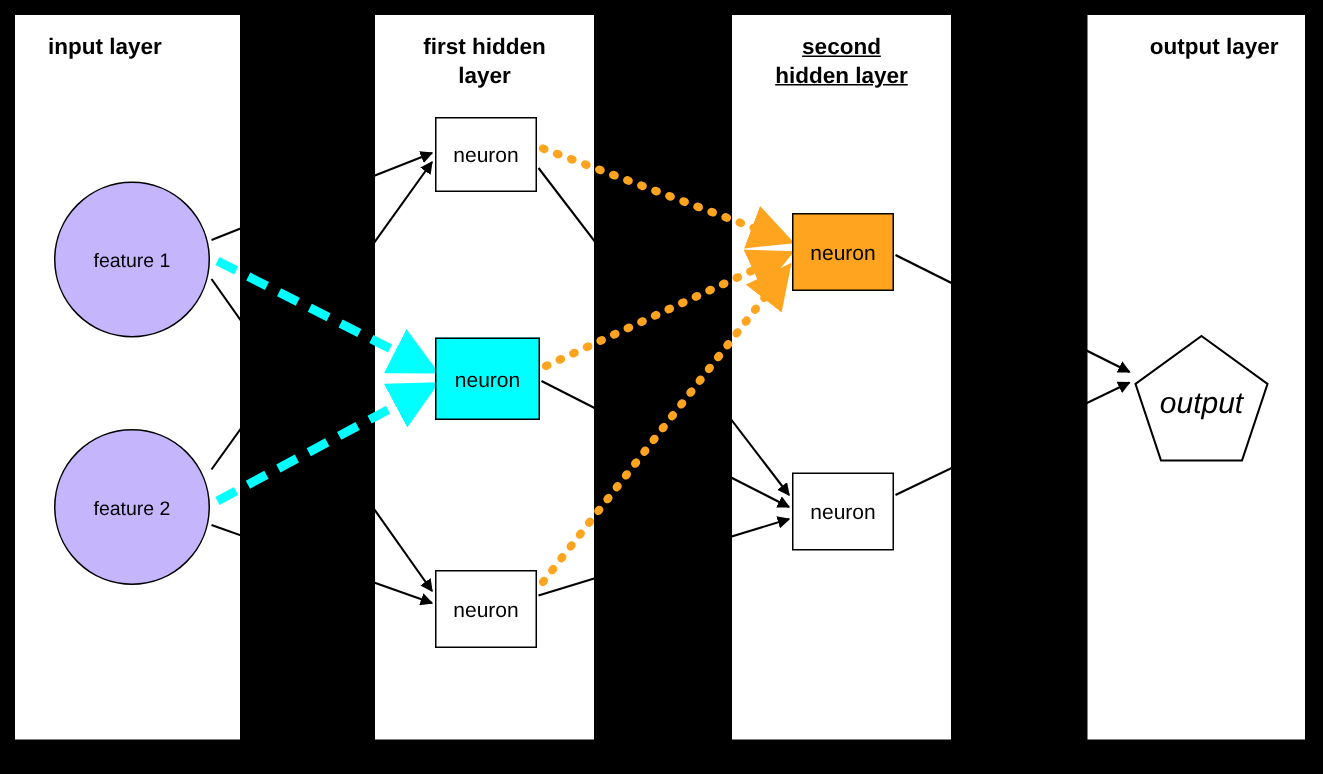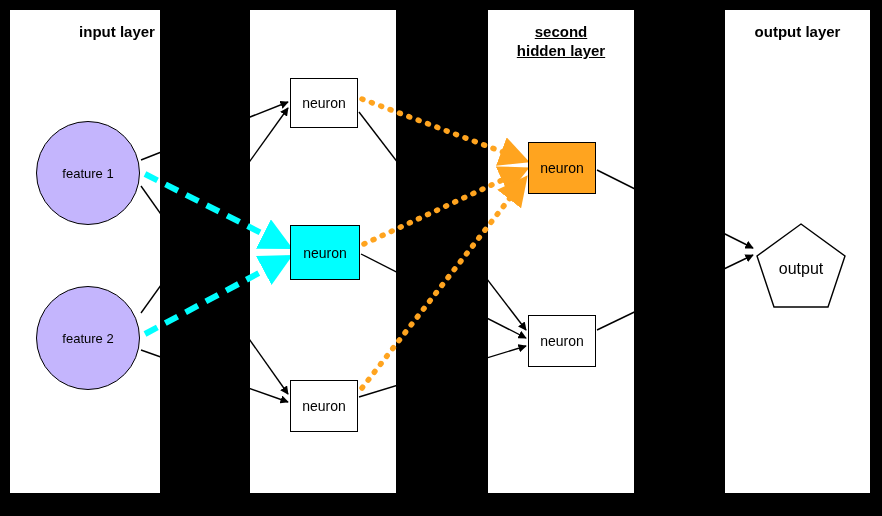--- a/index.html
+++ b/index.html
@@ -54,22 +54,23 @@
     font-size: 14px;
     color: #000000;
   }
   .node-box.highlight-cyan { background: #00ffff; }
   .node-box.highlight-orange { background: #ffa41f; }
   .node-pent {
     position: absolute;
     display: flex;
     align-items: center;
     justify-content: center;
-    font-size: 16px;
+    font-size: 20px;
     color: #000000;
+    font-style: italic;
   }
   .node-pent .pent-label {
     position: relative;
     z-index: 2;
     margin-top: 6px;
   }
   svg.edges {
     position: absolute;
     left: 0;
     top: 0;
@@ -124,24 +125,26 @@
       <line x1="364" y1="244" x2="524" y2="170" stroke="#ffa41f" stroke-width="5.5" stroke-dasharray="1,9" stroke-linecap="round" marker-end="url(#arrow-orange)"></line>
       <line x1="362" y1="388" x2="524" y2="180" stroke="#ffa41f" stroke-width="5.5" stroke-dasharray="1,9" stroke-linecap="round" marker-end="url(#arrow-orange)"></line>
     </g>
 
     <g>
       <line x1="597" y1="170" x2="753" y2="248" stroke="#000000" stroke-width="1.4" marker-end="url(#arrow-black)"></line>
       <line x1="597" y1="330" x2="753" y2="255" stroke="#000000" stroke-width="1.4" marker-end="url(#arrow-black)"></line>
     </g>
   </svg>
 
-  <div class="layer-title" style="left:10px; width:120px; top:22px;margin-left:47px;">input layer</div>
+  <div class="layer-title" style="left:10px; width:120px; top:22px;">input layer</div>
+  <div class="layer-title" style="left:250px; width:146px; top:22px;">first hidden
+layer</div>
   <div class="layer-title" style="left:488px; width:146px; top:22px;text-decoration:underline;">second
 hidden layer</div>
-  <div class="layer-title" style="left:725px; width:145px; top:22px;">output layer</div>
+  <div class="layer-title" style="left:725px; width:145px; top:22px;padding-left:12px;">output layer</div>
 
   <div class="node-circle" style="left:36px; top:121px; width:104px; height:104px;">
     <span>feature 1</span>
   </div>
   <div class="node-circle" style="left:36px; top:286px; width:104px; height:104px;">
     <span>feature 2</span>
   </div>
 
   <div class="node-box" style="left:290px; top:78px; width:68px; height:50px;">
     <span>neuron</span>

